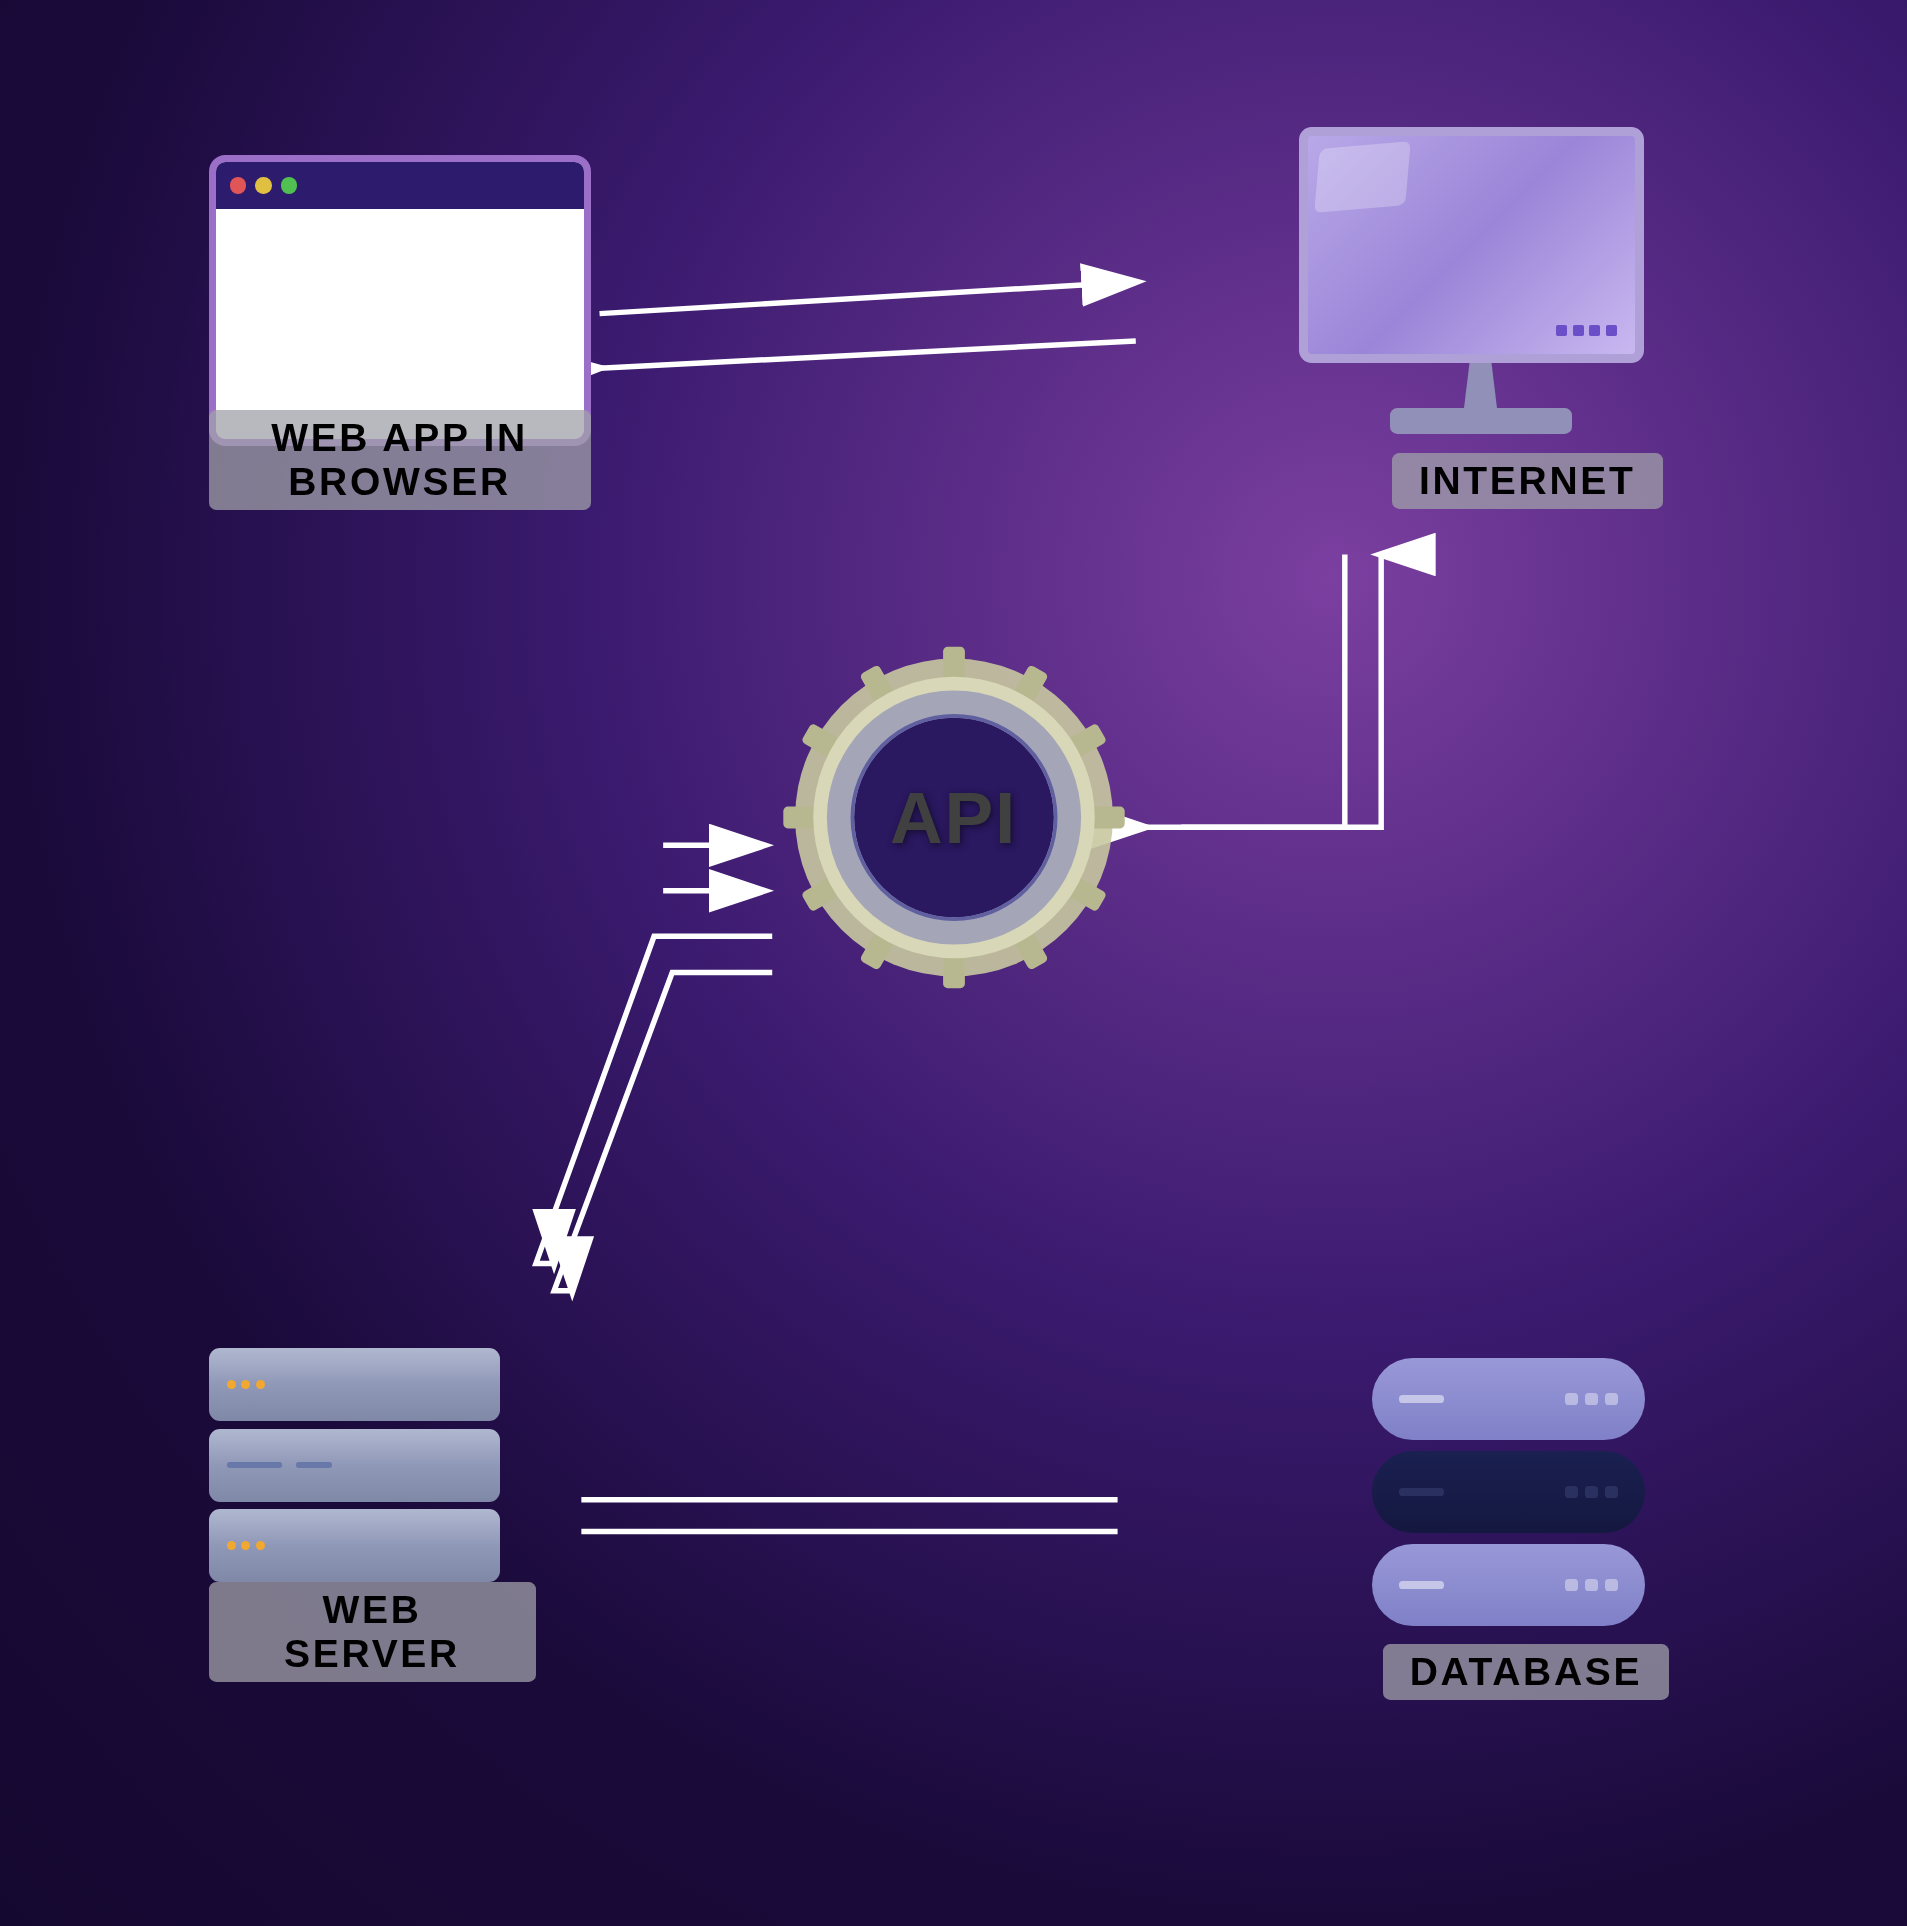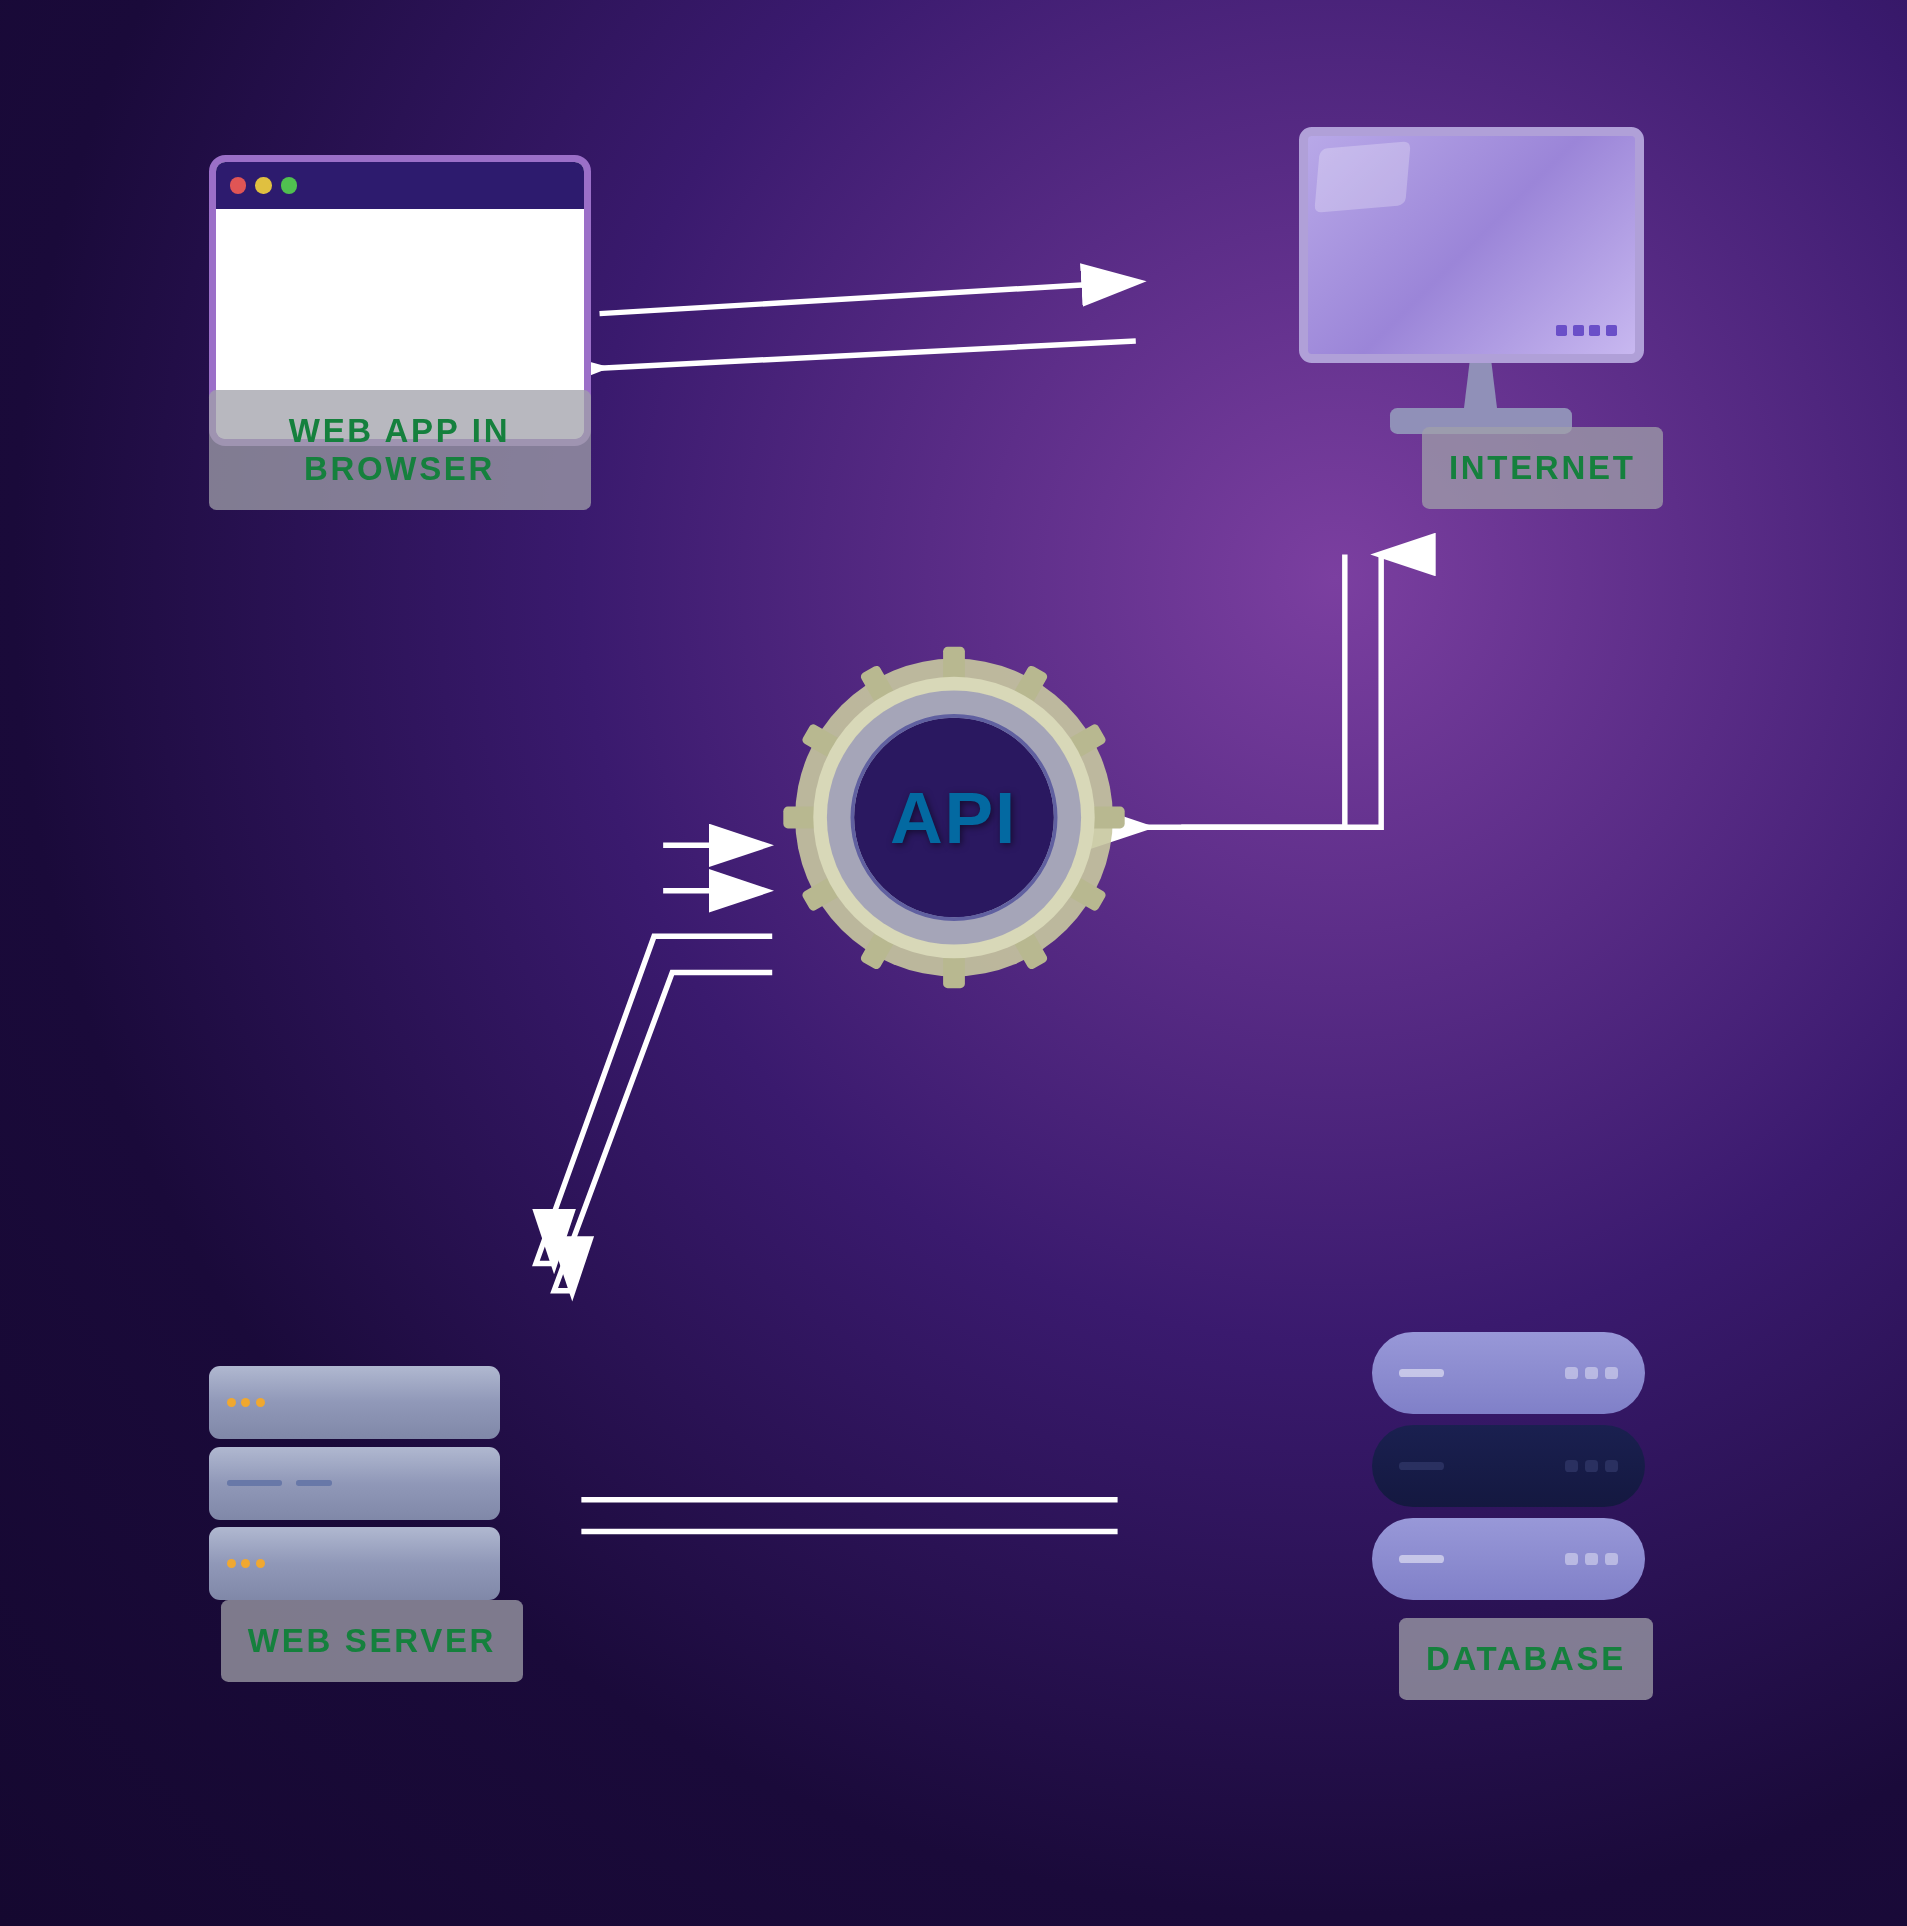--- a/index.html
+++ b/index.html
@@ -169,21 +169,21 @@
       left: 0;
       width: 100%;
       height: 100%;
     }
 
     .api-text {
       position: relative;
       z-index: 10;
       font-size: 73px;
       font-weight: 900;
-      color: #0369a1;
+      color: #404040;
       text-shadow: 1.8px 1.8px 7.3px rgba(0,0,0,0.5);
       letter-spacing: 1.8px;
     }
 
     
     .web-server {
       position: absolute;
       bottom: 145px;
       left: 73px;
       width: 327px;
@@ -281,25 +281,25 @@
 
     .db-label {
       margin-top: 18px;
       text-align: center;
     }
 
     
     .label-box {
       display: inline-block;
       background: rgba(160, 160, 170, 0.75);
-      color: #15803d;
-      font-size: 33px;
+      color: #000000;
+      font-size: 39px;
       font-weight: 900;
       letter-spacing: 2.7px;
-      padding: 22px 27px;
+      padding: 6px 27px;
       border-radius: 7.3px;
       text-transform: uppercase;
     }
 
     
     .arrows-overlay {
       position: absolute;
       top: 0;
       left: 0;
       width: 100%;

